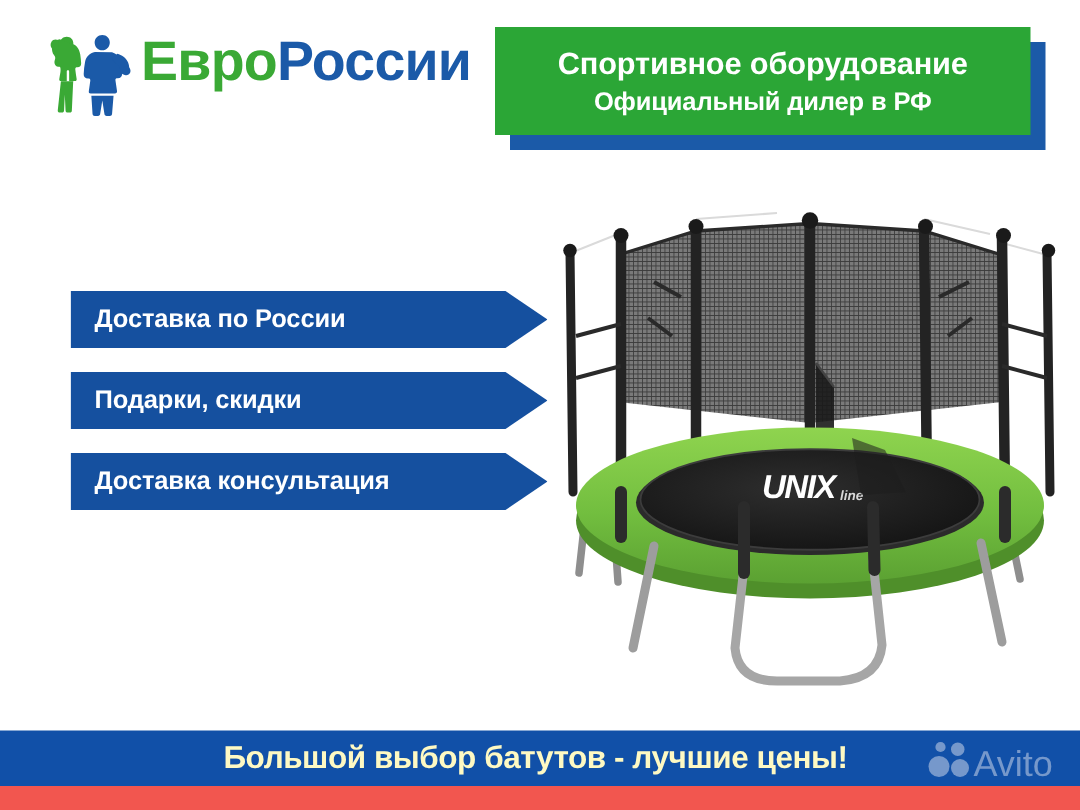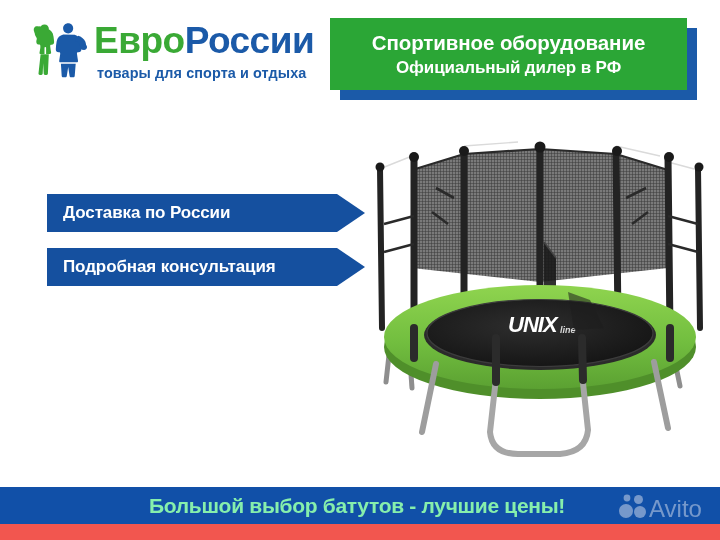--- a/index.html
+++ b/index.html
@@ -156,21 +156,21 @@
     background: #1150A8;
   }
   #footer-text {
     position: absolute;
     left: 0;
     top: 0;
     width: 720px;
     height: 37px;
     line-height: 37px;
     text-align: center;
-    color: #86efac;
+    color: #fef9c3;
     font-size: 21px;
     font-weight: bold;
     letter-spacing: -0.3px;
     white-space: nowrap;
     padding-right: 6px;
     box-sizing: border-box;
   }
   #footer-accent {
     position: absolute;
     left: 0;
@@ -215,37 +215,39 @@
           <path d="M55.5 24.3c1.5-.3 2.7 .4 3.3 1.8 .5 1.3 .1 2.7-1.1 3.5-1.2 .8-2.6 .6-3.5-.5-.9-1.1-.9-2.6 .1-3.6z"></path>
           <path d="M32.9 43.8h14.8l-1 12.2c-.1 .9-.6 1.3-1.5 1.3h-2.1c-.9 0-1.4-.5-1.5-1.4l-1.4-8.9-1.4 8.9c-.1 .9-.6 1.4-1.5 1.4h-2.1c-.9 0-1.4-.4-1.5-1.3z"></path>
         </g>
       </svg>
     </div>
 
     <div id="brand-wordmark">
       <span class="w-evro">Евро</span><span class="w-fitnes">России</span>
     </div>
 
-    <div id="brand-tagline">товары для спорта и отдыха</div>
   </div>
 
   <div id="header-banner">
     <div id="header-banner-shadow"></div>
     <div id="header-banner-body">
       <div id="header-banner-line1">Спортивное оборудование</div>
       <div id="header-banner-line2">Официальный дилер в РФ</div>
     </div>
   </div>
 
   <div id="features">
     <div class="feature-arrow">
       <span class="feature-label">Доставка по России</span>
     </div>
     <div class="feature-arrow">
-      <span class="feature-label">Подробная консультация</span>
+      <span class="feature-label">Подарки, скидки</span>
+    </div>
+    <div class="feature-arrow">
+      <span class="feature-label">Доставка консультация</span>
     </div>
   </div>
 
   <div id="product-image">
     <svg width="344" height="340" viewBox="0 0 344 340" xmlns="http://www.w3.org/2000/svg">
       <defs>
         <pattern id="netmesh" width="3" height="3" patternUnits="userSpaceOnUse">
           <rect width="3" height="3" fill="#6e6e6e"></rect>
           <path d="M0 0 H3 M0 0 V3" stroke="#2a2a2a" stroke-width="1.1"></path>
         </pattern>

